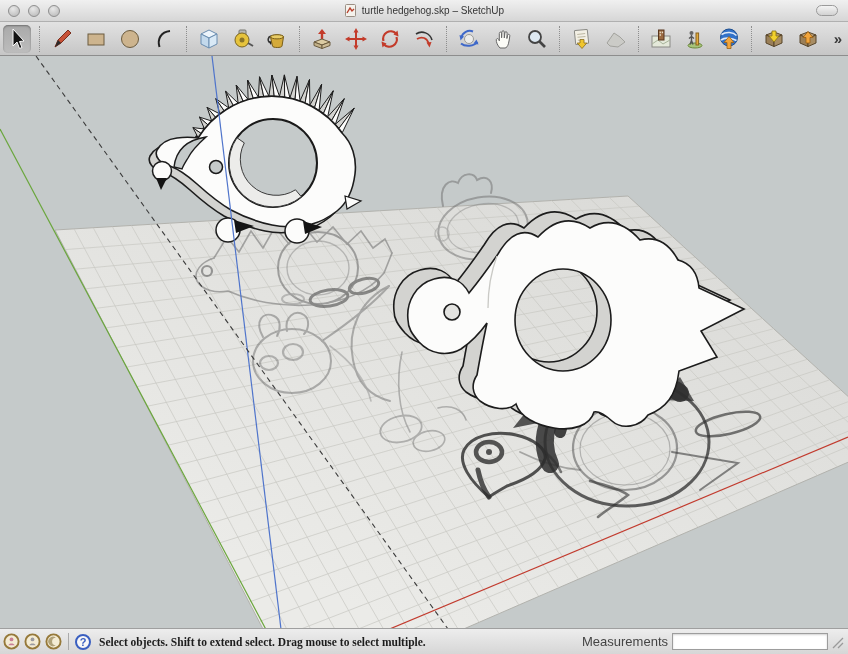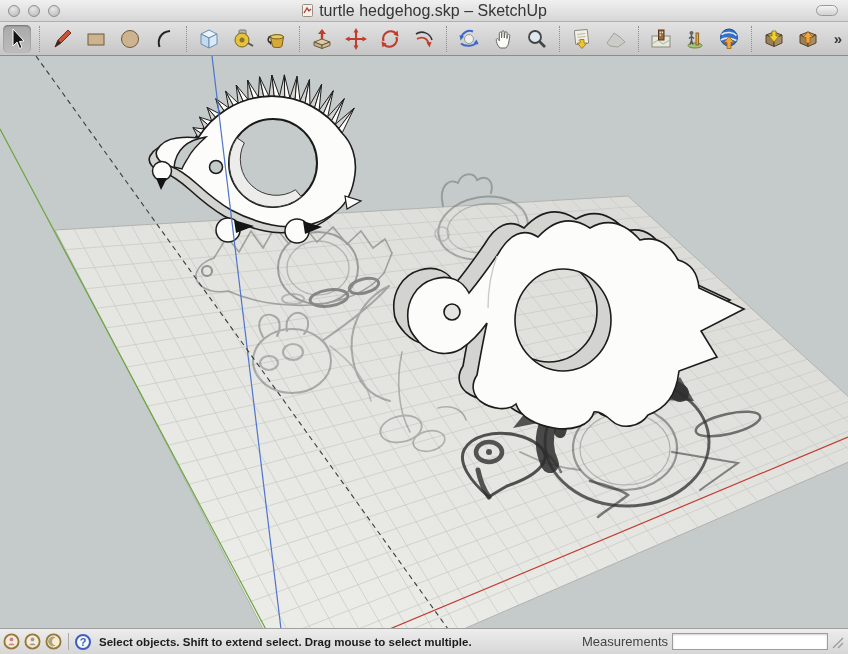--- a/index.html
+++ b/index.html
@@ -9,21 +9,21 @@
 
   
   .titlebar { position:absolute; top:0; left:0; width:848px; height:22px;
     background:linear-gradient(#f0f0f0,#d6d6d6);
     border-bottom:1px solid #b0b0b0; display:flex; align-items:center; }
   .traffic { position:absolute; left:8px; top:5px; display:flex; gap:8px; }
   .tl { width:12px; height:12px; border-radius:50%;
     background:radial-gradient(circle at 40% 30%, #e8e8e8, #b5b5b5);
     border:1px solid #8f8f8f; }
   .title-wrap { margin:0 auto; display:flex; align-items:center; gap:5px; }
-  .title-text { font-size:16px; color:#353535; }
+  .title-text { font-size:10px; color:#353535; }
   .lozenge { position:absolute; right:10px; top:5px; width:22px; height:11px;
     border:1px solid #9a9a9a; border-radius:6px;
     background:linear-gradient(#f4f4f4,#d2d2d2); }
 
   
   .toolbar { position:absolute; top:22px; left:0; width:848px; height:34px;
     background:linear-gradient(#e2e2e2,#c6c6c6);
     border-bottom:1px solid #8d8d8d;
     display:flex; align-items:center; padding:0 6px 0 3px; gap:6px; }
   .tool { width:28px; height:28px; border:none; background:transparent;
@@ -46,21 +46,21 @@
   .statusbar { position:absolute; bottom:0; left:0; width:848px; height:26px;
     background:linear-gradient(#ededed,#d6d6d6);
     border-top:1px solid #9f9f9f;
     display:flex; align-items:center; padding:0 4px 0 3px; gap:4px; }
   .medallion { width:17px; height:17px; border:none; background:none; padding:0;
     display:flex; align-items:center; justify-content:center; }
   .sbsep { width:1px; height:17px; background:#aaa; margin:0 2px; }
   .helpbtn { width:16px; height:16px; border-radius:50%;
     border:2px solid #3a5fc0; color:#3a5fc0; background:#f7f7f7;
     font-size:11px; font-weight:bold; line-height:12px; text-align:center; padding:0; }
-  .hint { font-size:11.5px; font-weight:bold; color:#1c1c1c; margin-left:4px; }
+  .hint { font-size:11.5px; font-weight:bold; color:#1c1c1c; margin-left:4px;font-family:Liberation Serif, serif; }
   .meas-label { margin-left:auto; font-size:13px; color:#444; }
   .meas-input { width:156px; height:17px; border:1px solid #9d9d9d;
     background:#fff; box-shadow:inset 0 1px 2px rgba(0,0,0,.18);
     font-size:11px; padding:0 3px; }
   .grip { width:12px; height:16px; }
 </style>
 </head>
 <body>
 
 <div class="window">

